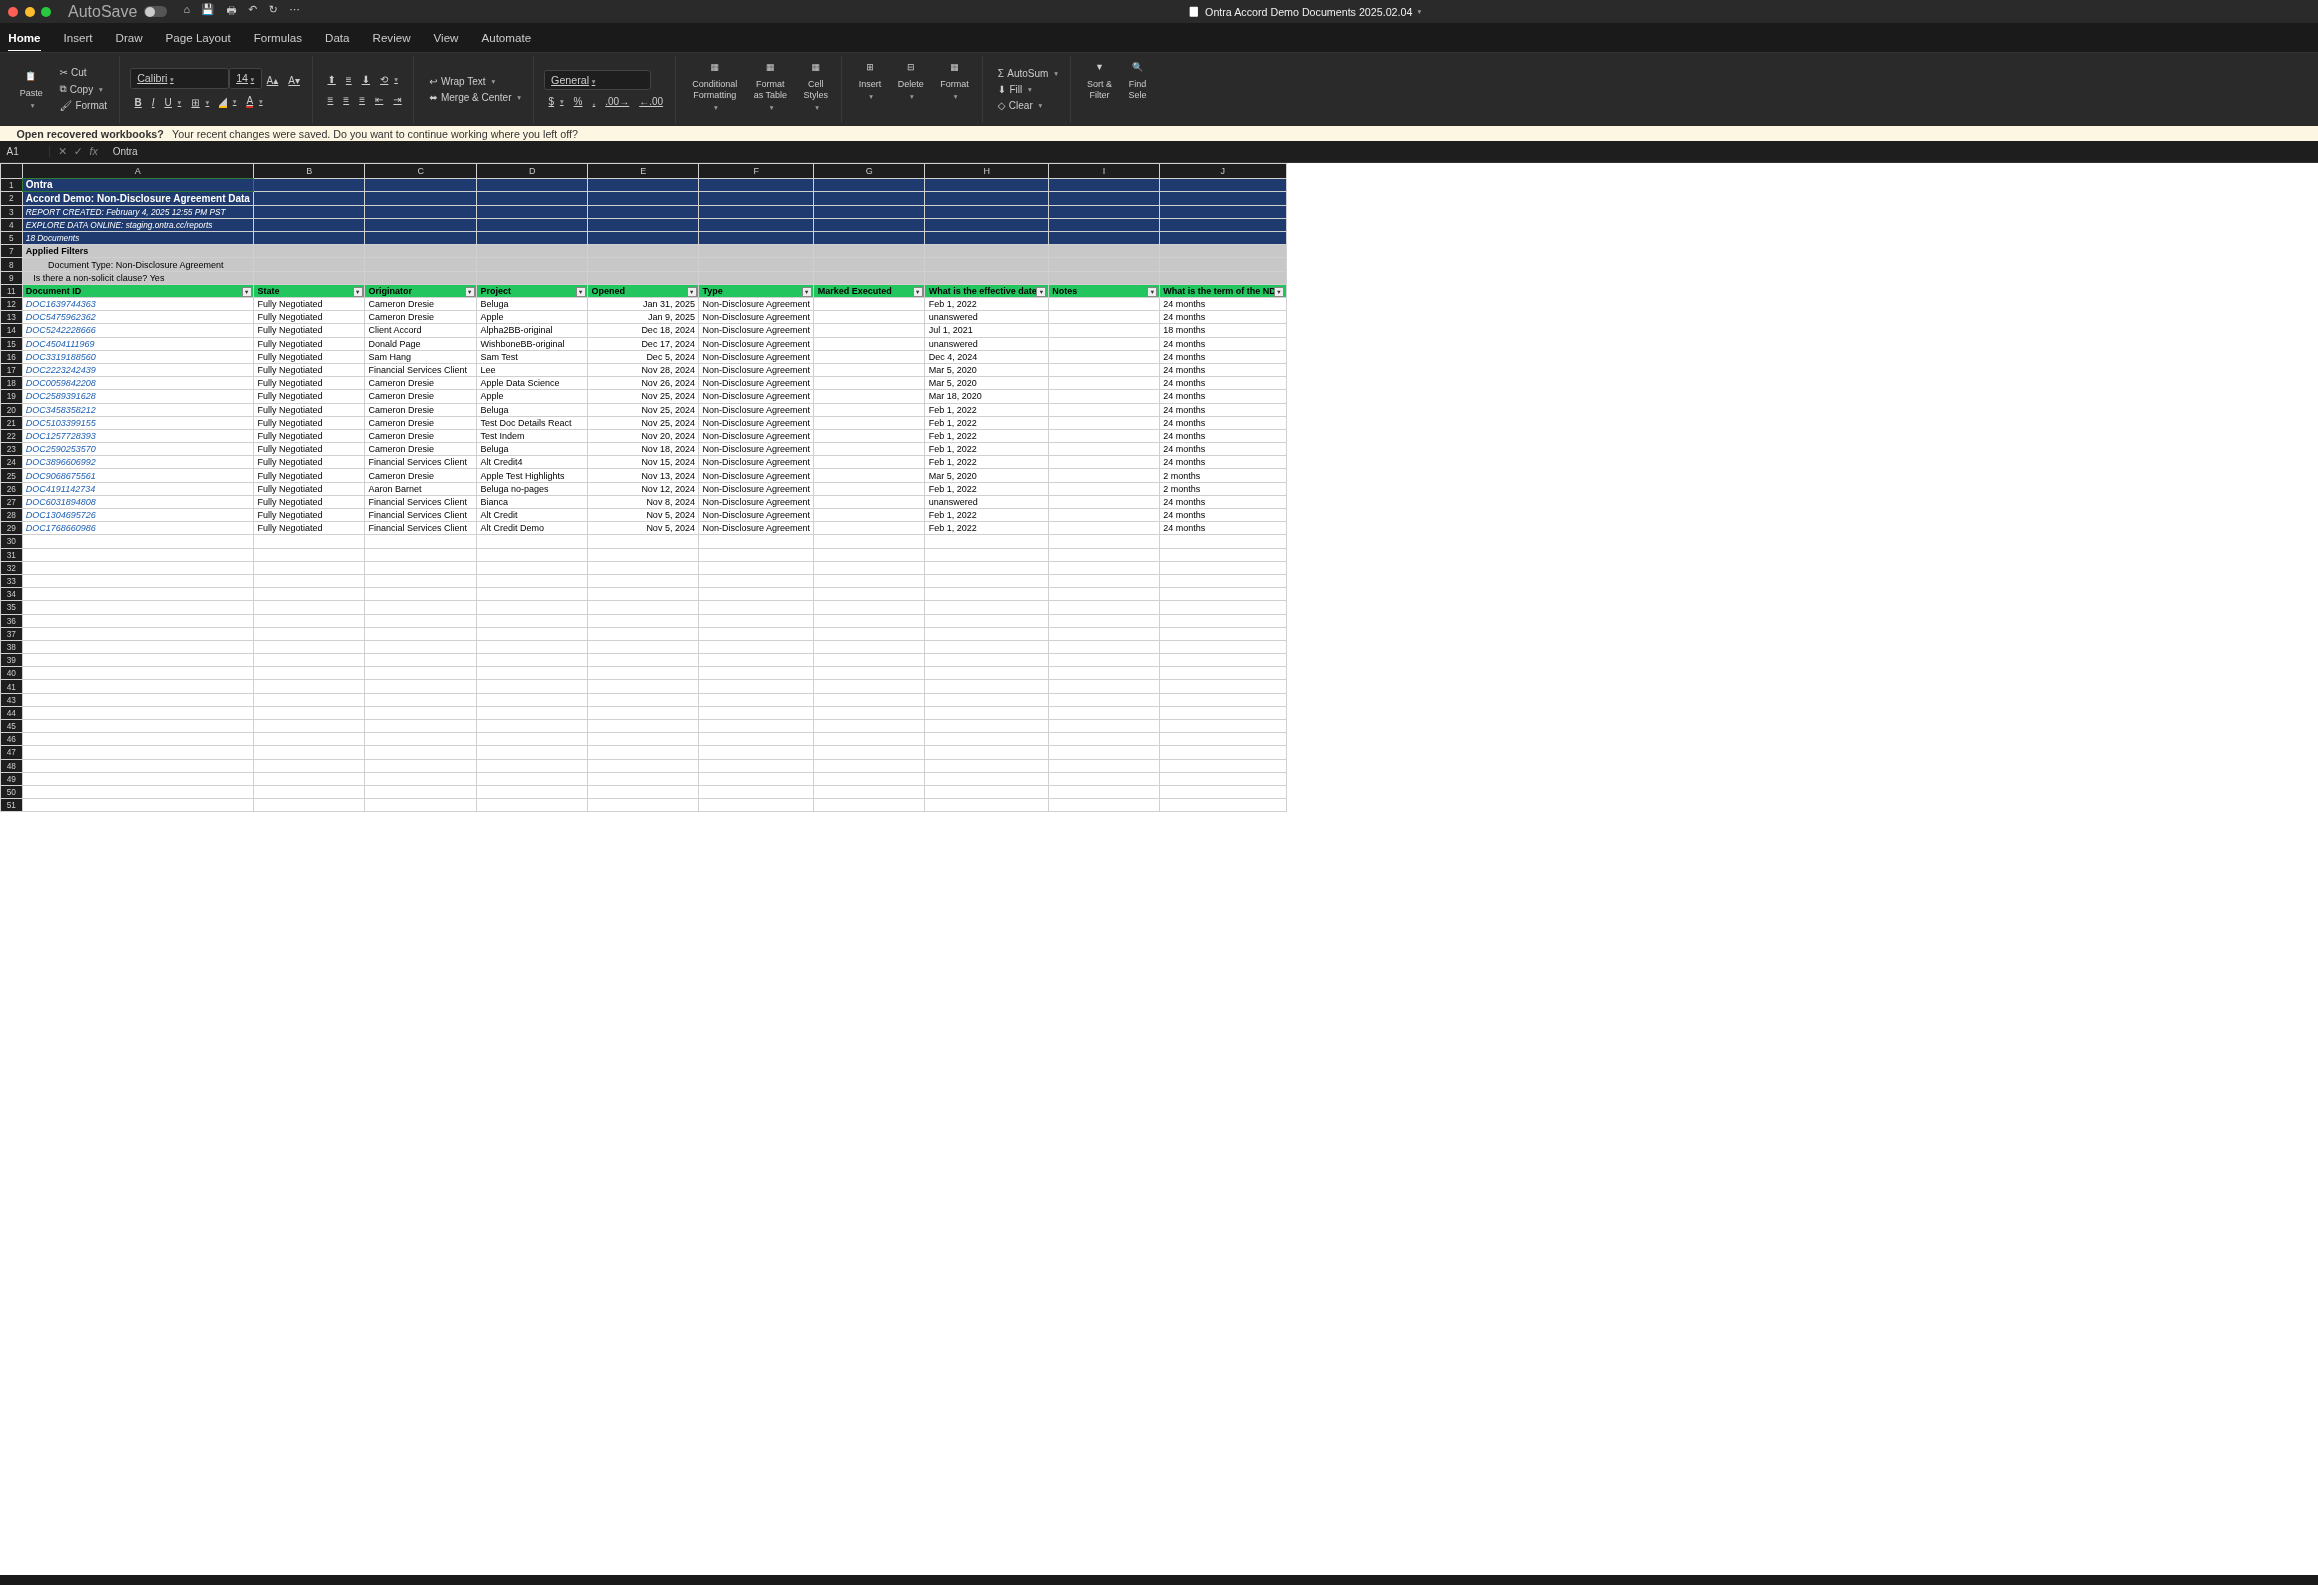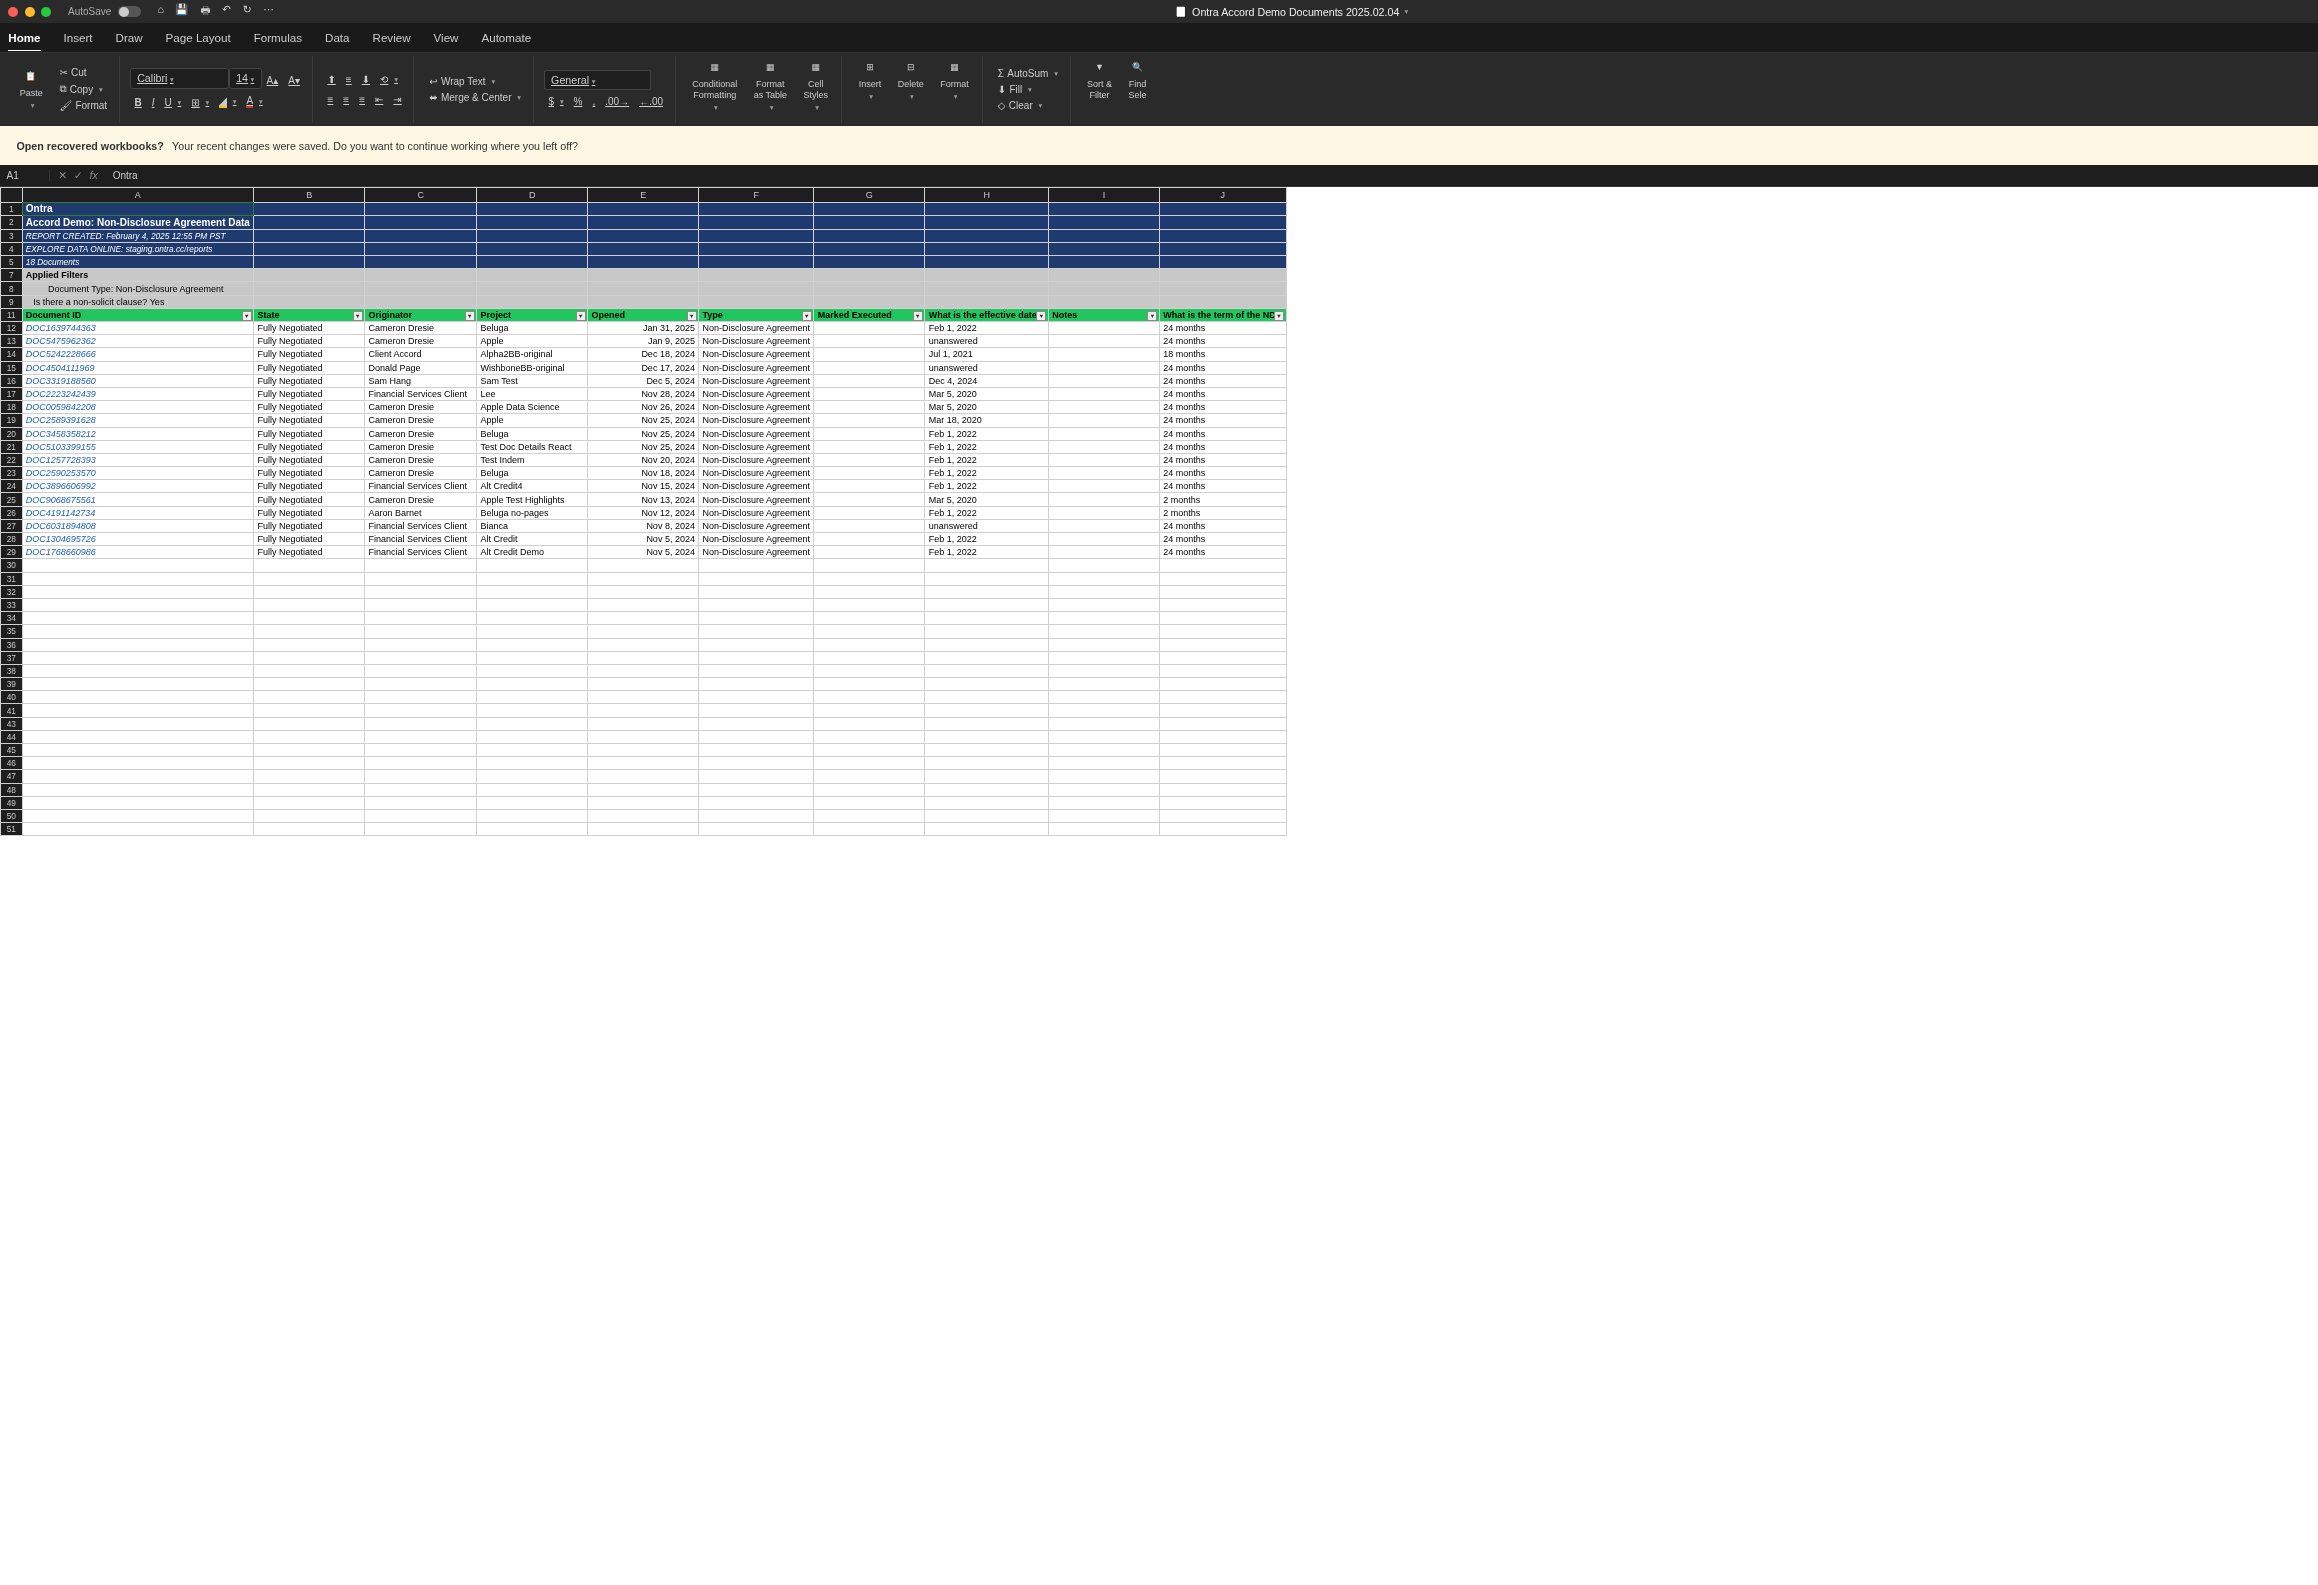--- a/index.html
+++ b/index.html
@@ -5,21 +5,21 @@
 * { margin: 0; padding: 0; box-sizing: border-box; font-family: -apple-system, "Segoe UI", sans-serif; }
 body { background: #1a1a1a; color: #ccc; font-size: 10.7px; overflow: hidden; }
 
 
 .titlebar { height: 23px; background: #2a2a2a; display: flex; align-items: center; padding: 0 8.3px; }
 .traffic-lights { display: flex; gap: 6.6px; margin-right: 16.5px; }
 .tl { width: 10px; height: 10px; border-radius: 50%; }
 .tl.red { background: #ff5f56; }
 .tl.yellow { background: #ffbd2e; }
 .tl.green { background: #27c93f; }
-.autosave { color: #aaa; font-size: 10px; margin-right: 6.6px; }
+.autosave { color: #aaa; font-size: 16px; margin-right: 6.6px; }
 .toggle { width: 23px; height: 11.6px; background: #555; border-radius: 5.8px; margin-right: 16.5px; position: relative; }
 .toggle::after { content: ""; position: absolute; left: 0.8px; top: 0.8px; width: 10px; height: 10px; background: #ccc; border-radius: 50%; }
 .qat { display: flex; gap: 11.6px; color: #ccc; }
 .qat span { cursor: pointer; }
 .doc-title { flex: 1; text-align: center; color: #eee; font-size: 10.7px; display: flex; align-items: center; justify-content: center; gap: 5px; }
 .doc-title svg { flex-shrink: 0; }
 
 
 .tabs { height: 30px; background: #1a1a1a; display: flex; align-items: center; padding: 0 8.3px; gap: 23px; border-bottom: 0.8px solid #333; }
 .tab { color: #ccc; font-size: 11.6px; cursor: pointer; padding: 6.6px 0; }
@@ -35,21 +35,21 @@
 .dd::after { content: "▾"; font-size: 7.4px; margin-left: 2.5px; color: #999; }
 .select { background: #1e1e1e; border: 0.8px solid #444; color: #ccc; padding: 3.3px 6.6px; font-size: 10.7px; border-radius: 2.5px; }
 .fontname { width: 99px; }
 .fontsize { width: 33px; }
 .numfmt { width: 107px; }
 .icon-sq { width: 16.5px; height: 16.5px; display: flex; align-items: center; justify-content: center; }
 .underline-color { border-bottom: 2.5px solid #ffc000; padding-bottom: 0.8px; }
 .underline-red { border-bottom: 2.5px solid #d4302a; padding-bottom: 0.8px; }
 
 
-.msgbar { height: 39px; background: #fdf6e3; color: #333; display: flex; align-items: center; padding: 0 16.5px; font-size: 10.7px; }
+.msgbar { height: 15px; background: #fdf6e3; color: #333; display: flex; align-items: center; padding: 0 16.5px; font-size: 10.7px; }
 .msgbar b { margin-right: 8.3px; }
 
 
 .fbar { height: 21.5px; background: #1e1e1e; display: flex; align-items: center; border-bottom: 0.8px solid #333; }
 .namebox { width: 50px; padding: 0 6.6px; color: #ccc; border-right: 0.8px solid #333; font-size: 10px; }
 .fbar-icons { display: flex; gap: 6.6px; padding: 0 8.3px; color: #888; }
 .fx { font-style: italic; }
 .formula-input { flex: 1; padding: 0 6.6px; color: #ccc; font-size: 10px; }
 
 

